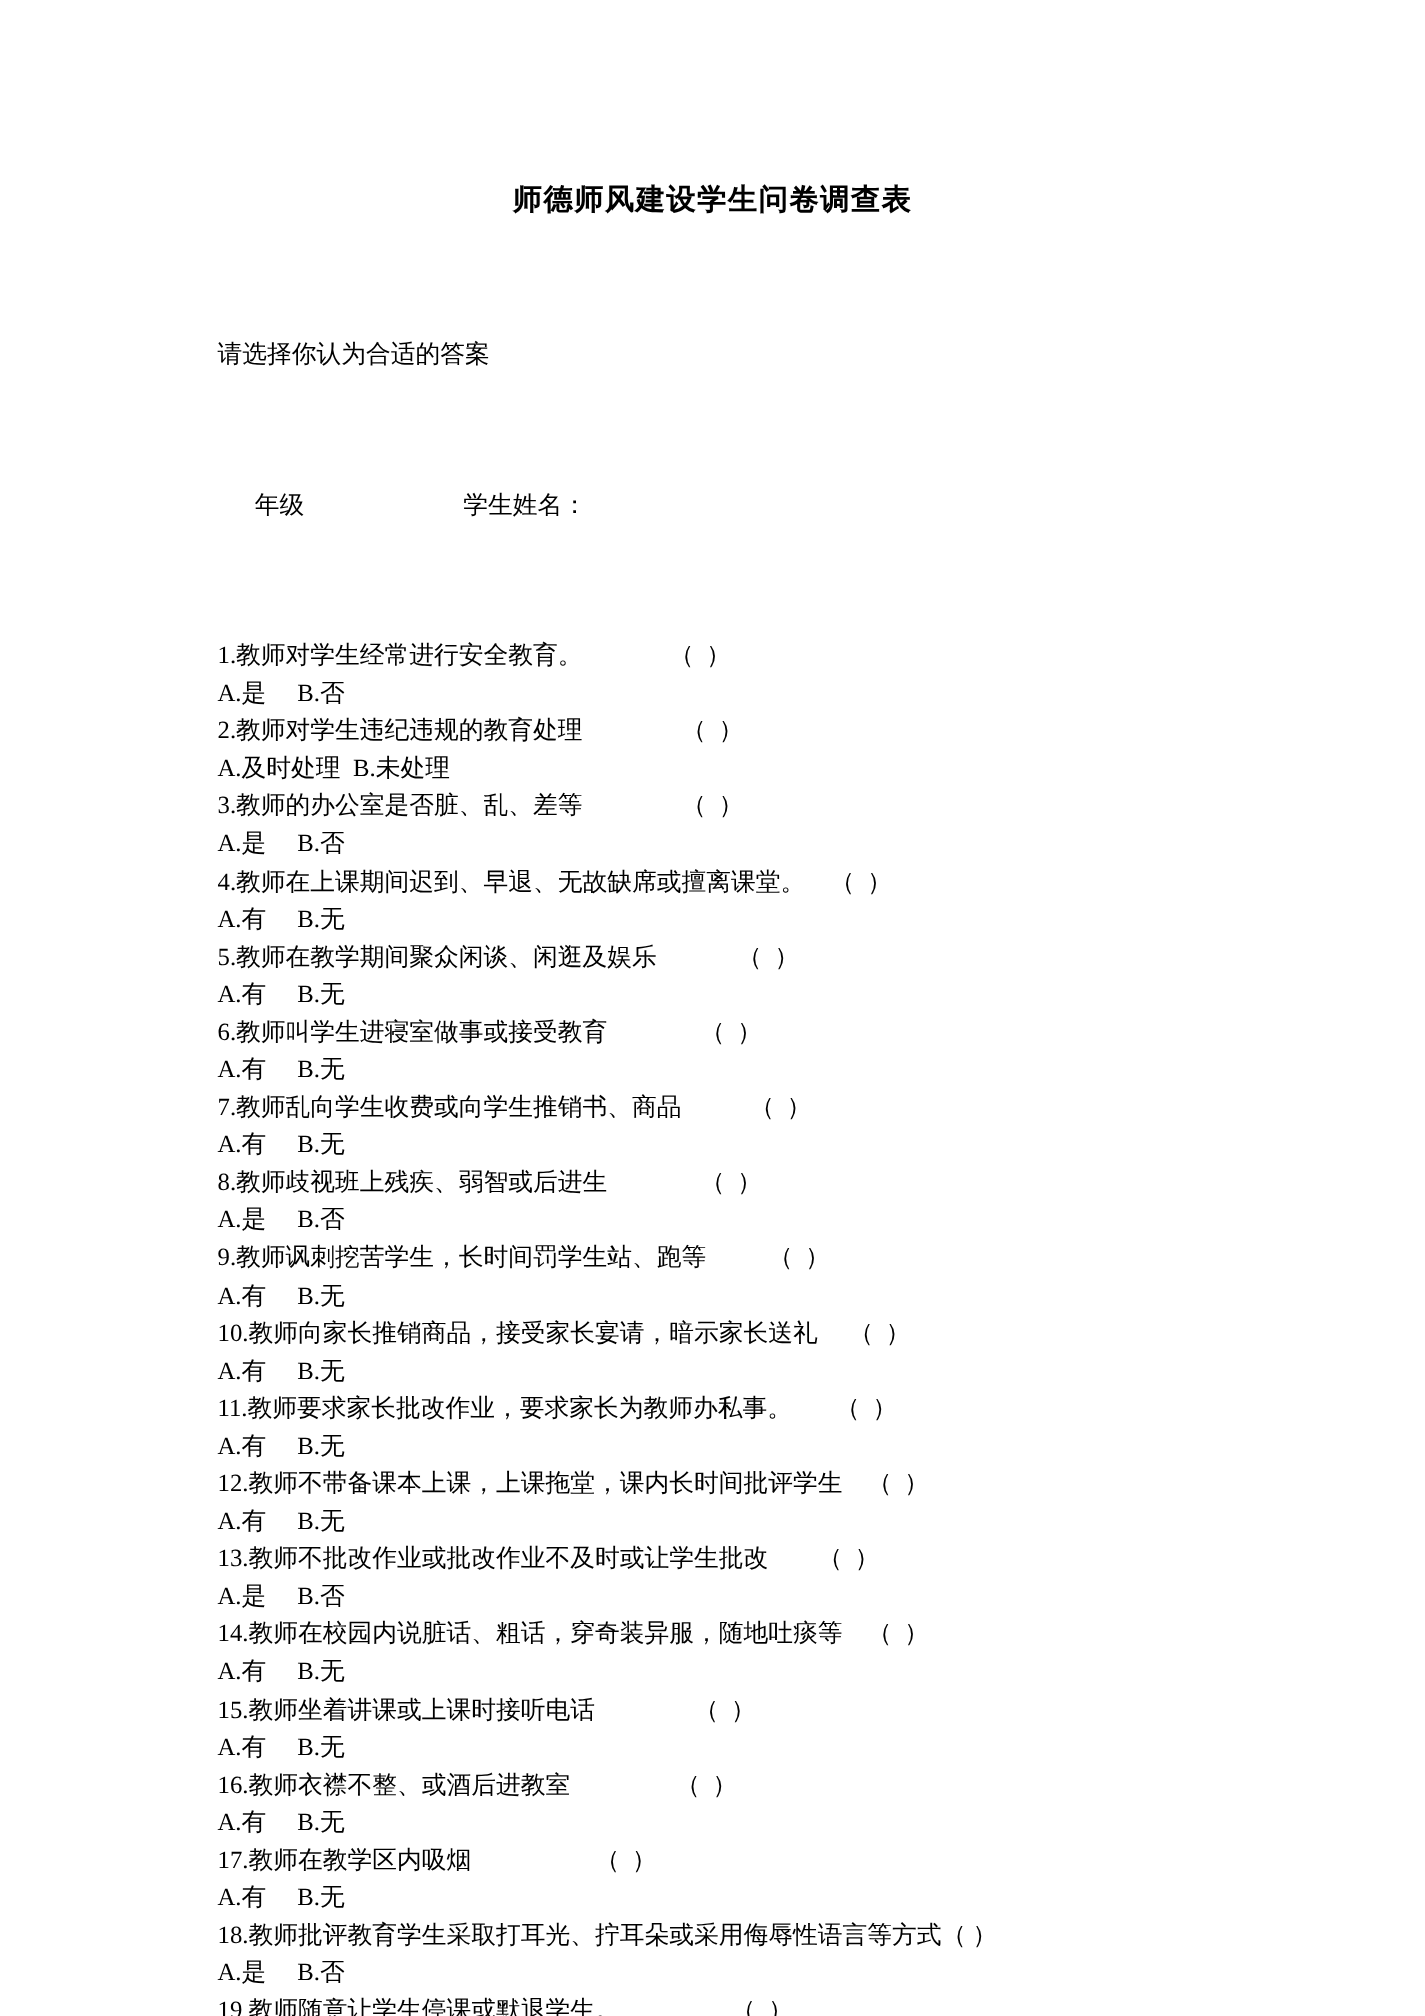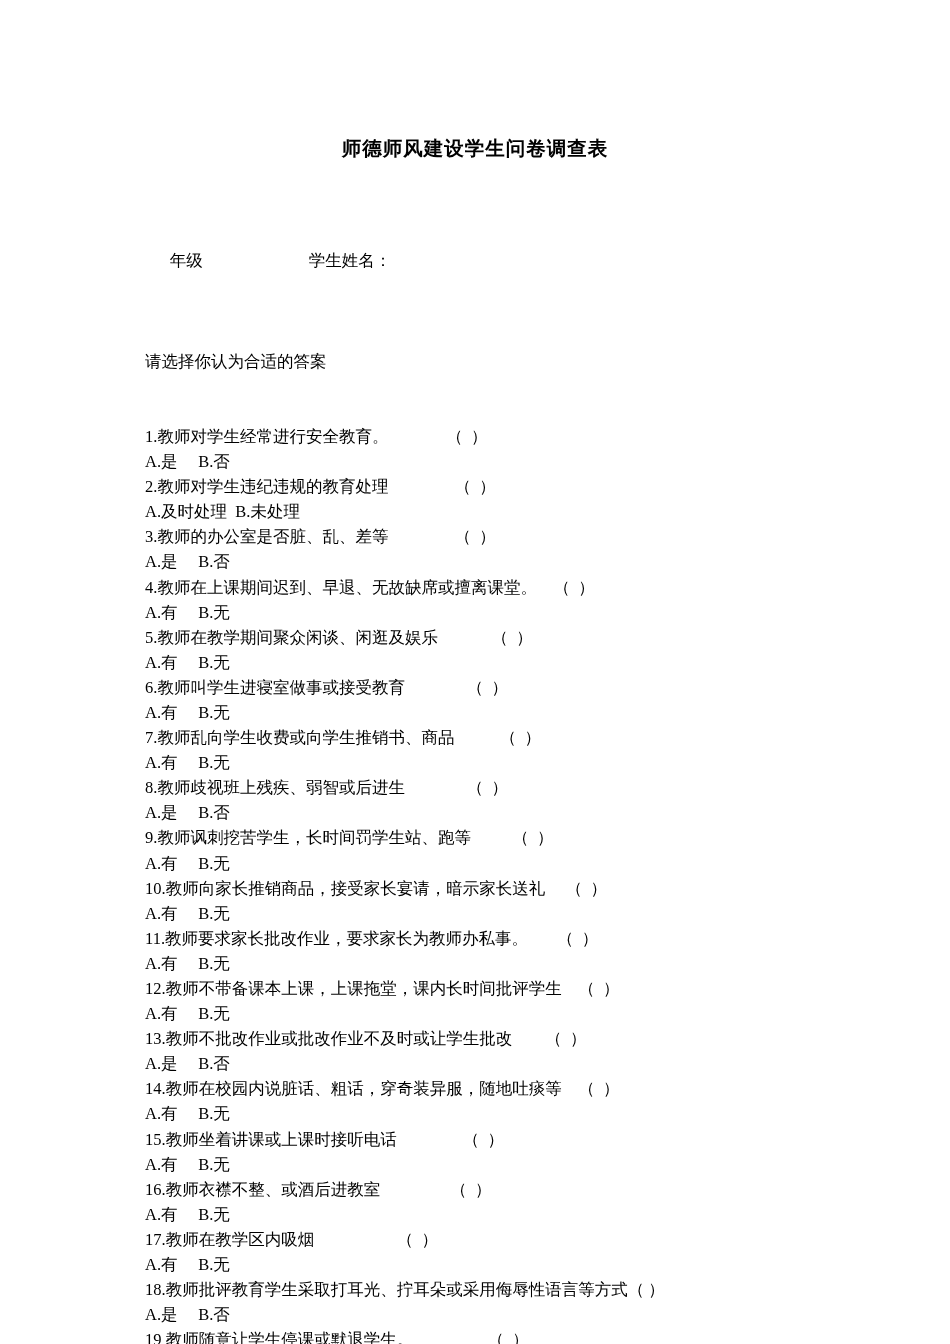--- a/index.html
+++ b/index.html
@@ -17,21 +17,21 @@
     position: absolute;
     inset: 0;
     font-family: "Liberation Serif", "DejaVu Serif", serif;
     color: #000000;
   }
   .doc-title {
     position: absolute;
     left: 0;
     right: 0;
     top: 119px;
-    margin: 16px;
+    margin: 0;
     text-align: center;
     font-size: 19.5px;
     font-weight: 700;
     letter-spacing: 1px;
     white-space: pre;
   }
   .doc-body {
     position: absolute;
     left: 145px;
     top: 173px;
@@ -47,19 +47,19 @@
     margin-left: 106px;
   }
 </style>
 </head>
 <body>
 
 <div class="page">
   <h1 class="doc-title">师德师风建设学生问卷调查表</h1>
 
   <div class="doc-body">
+    <div class="line">请选择你认为合适的答案</div>
     <div class="line">
       <span>年级</span><span class="student-name-label">学生姓名：</span>
     </div>
-    <div class="line">请选择你认为合适的答案</div>
     <div id="questions"><div class="line">1.教师对学生经常进行安全教育。              （  ）</div><div class="line">A.是     B.否</div><div class="line">2.教师对学生违纪违规的教育处理                （  ）</div><div class="line">A.及时处理  B.未处理</div><div class="line">3.教师的办公室是否脏、乱、差等                （  ）</div><div class="line">A.是     B.否</div><div class="line">4.教师在上课期间迟到、早退、无故缺席或擅离课堂。    （  ）</div><div class="line">A.有     B.无</div><div class="line">5.教师在教学期间聚众闲谈、闲逛及娱乐             （  ）</div><div class="line">A.有     B.无</div><div class="line">6.教师叫学生进寝室做事或接受教育               （  ）</div><div class="line">A.有     B.无</div><div class="line">7.教师乱向学生收费或向学生推销书、商品           （  ）</div><div class="line">A.有     B.无</div><div class="line">8.教师歧视班上残疾、弱智或后进生               （  ）</div><div class="line">A.是     B.否</div><div class="line">9.教师讽刺挖苦学生，长时间罚学生站、跑等          （  ）</div><div class="line">A.有     B.无</div><div class="line">10.教师向家长推销商品，接受家长宴请，暗示家长送礼     （  ）</div><div class="line">A.有     B.无</div><div class="line">11.教师要求家长批改作业，要求家长为教师办私事。       （  ）</div><div class="line">A.有     B.无</div><div class="line">12.教师不带备课本上课，上课拖堂，课内长时间批评学生    （  ）</div><div class="line">A.有     B.无</div><div class="line">13.教师不批改作业或批改作业不及时或让学生批改        （  ）</div><div class="line">A.是     B.否</div><div class="line">14.教师在校园内说脏话、粗话，穿奇装异服，随地吐痰等    （  ）</div><div class="line">A.有     B.无</div><div class="line">15.教师坐着讲课或上课时接听电话                （  ）</div><div class="line">A.有     B.无</div><div class="line">16.教师衣襟不整、或酒后进教室                 （  ）</div><div class="line">A.有     B.无</div><div class="line">17.教师在教学区内吸烟                    （  ）</div><div class="line">A.有     B.无</div><div class="line">18.教师批评教育学生采取打耳光、拧耳朵或采用侮辱性语言等方式（ ）</div><div class="line">A.是     B.否</div><div class="line">19 教师随意让学生停课或默退学生。                  （  ）</div></div>
   </div>
 </div>
 
 </body></html>

